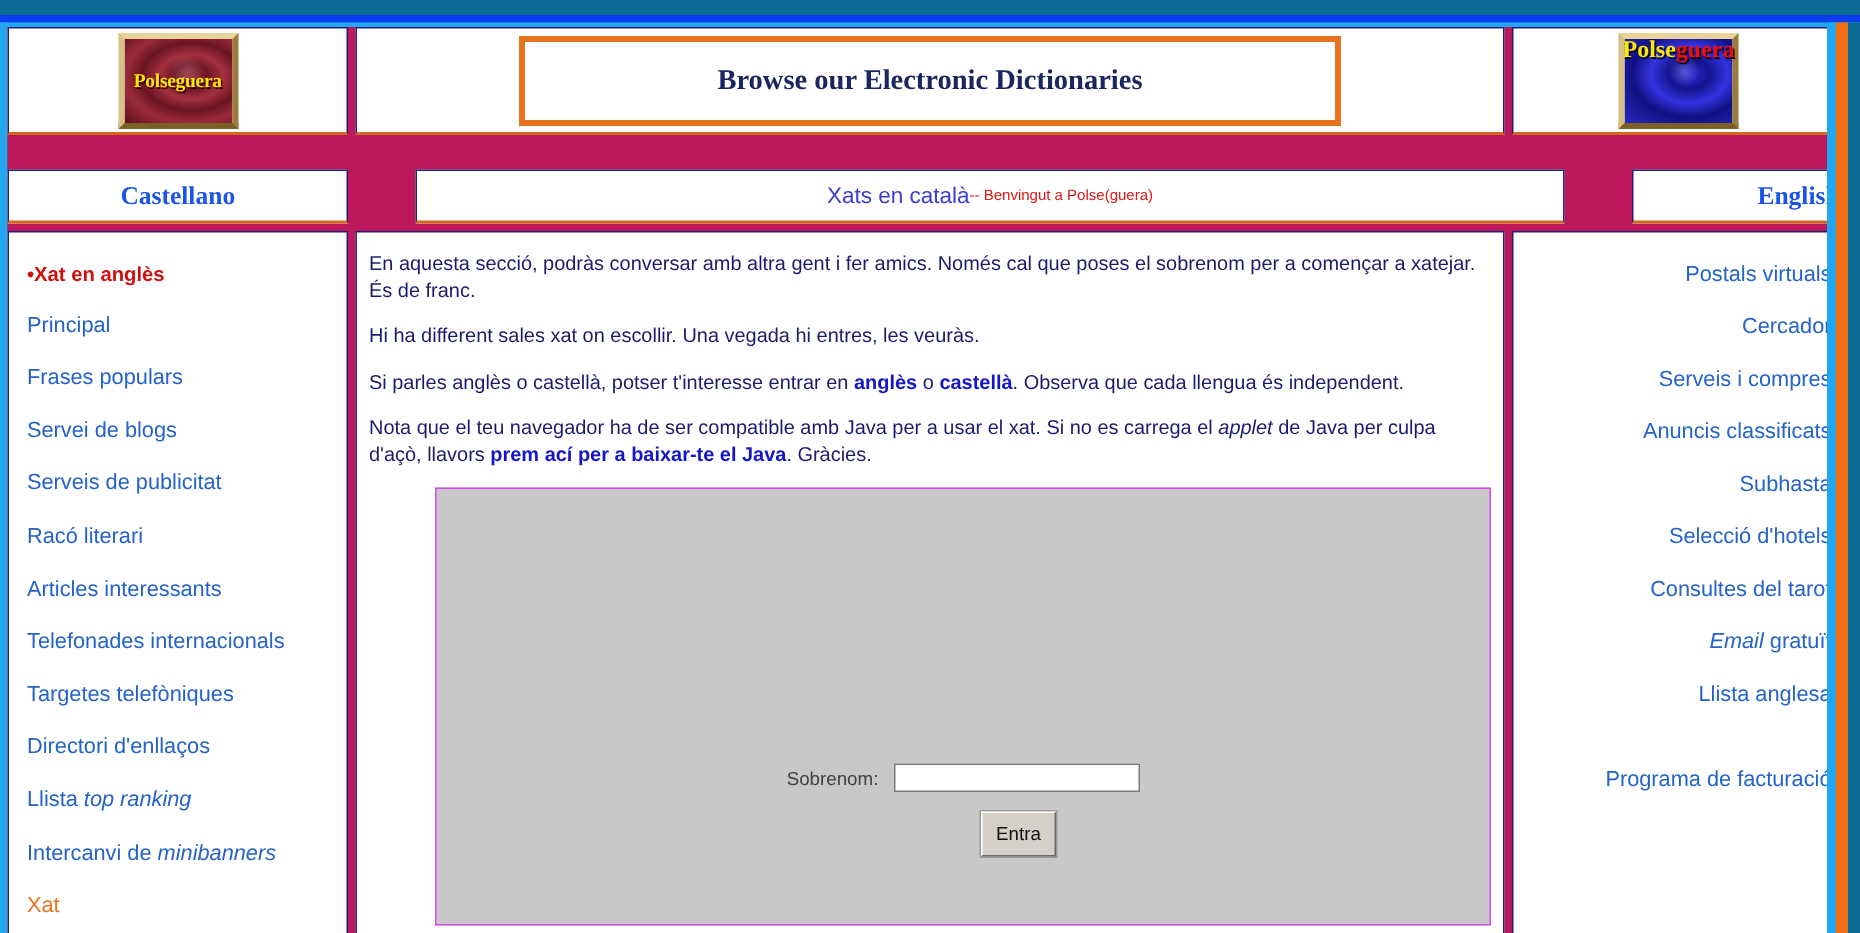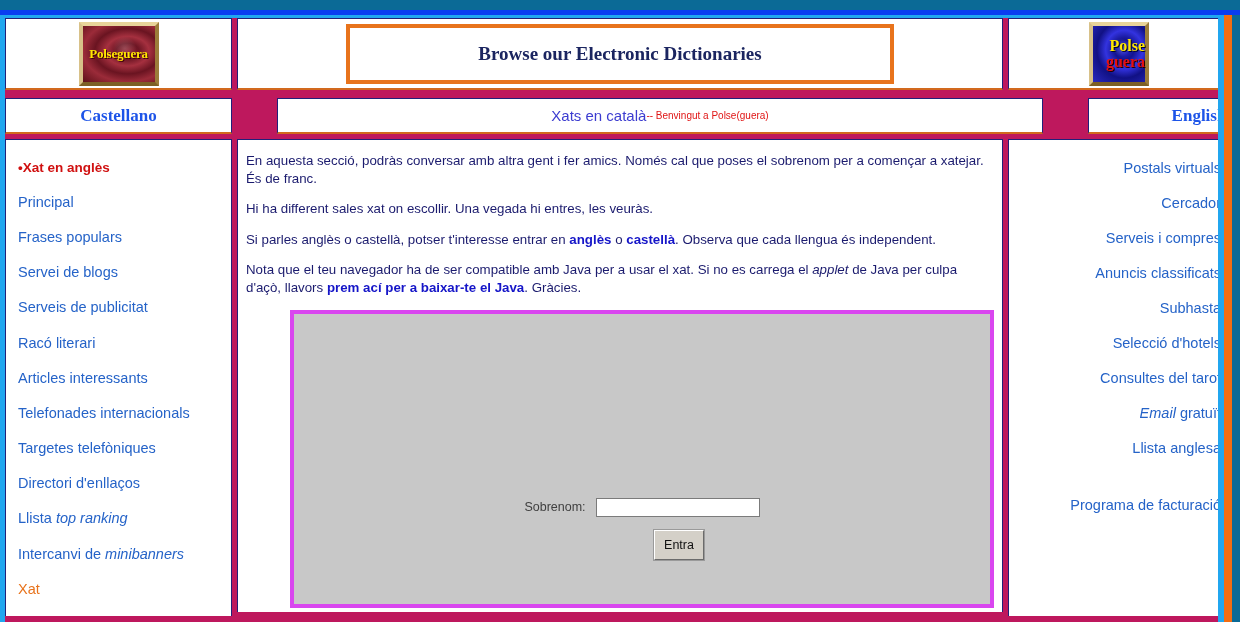--- a/index.html
+++ b/index.html
@@ -86,28 +86,28 @@
        radial-gradient(ellipse at 62% 45%, #8e1f2e 0%, #6d1624 18%, #a5303f 34%, #6a1421 52%, #9b2b39 70%, #5d1019 100%);
     display: flex; align-items: center; justify-content: center;
   }
   .logo-left span {
     font-family: "Liberation Serif", serif;
     font-weight: bold; font-size: 13px; color: #ffe800;
     text-shadow: 1px 1px 0 #3a0008;
     letter-spacing: -0.2px;
   }
   .logo-right {
-    width: 60px; height: 64px;
+    width: 80px; height: 64px;
     border: 4px solid;
     border-color: #e8d49a #9c7c3a #7d6026 #d8c189;
     box-sizing: border-box;
     background:
        radial-gradient(circle at 55% 38%, rgba(255,255,255,0.22) 0%, rgba(255,255,255,0) 20%),
        radial-gradient(ellipse at 60% 42%, #2a2ad6 0%, #14148f 22%, #3333e0 42%, #111184 62%, #2a2ac0 100%);
-    display: flex; flex-direction: column; align-items: flex-end; justify-content: center;
+    display: flex; flex-direction: row; align-items: flex-start; justify-content: center;
     line-height: 1.0;
   }
   .logo-right .l1 {
     font-family: "Liberation Serif", serif; font-weight: bold; font-size: 16px;
     color: #ffe800; text-shadow: 1px 1px 0 #000428;
   }
   .logo-right .l2 {
     font-family: "Liberation Serif", serif; font-weight: bold; font-size: 16px;
     color: #e61010; text-shadow: 1px 1px 0 #200000;
   }
@@ -191,21 +191,21 @@
   .main p.last { margin-bottom: 14px; }
   .main a.lnk {
     color: #1515c8;
     font-weight: bold;
     text-decoration: none;
   }
   .main em { font-style: italic; }
 
   .applet {
     background: #c8c8c8;
-    border: 4px solid #d946ef;
+    border: 1px solid #d946ef;
     height: 290px;
     position: relative;
     margin-left: 44px;
   }
   .applet-form {
     position: absolute;
     left: 0; right: 0;
     top: 183px;
     text-align: center;
   }
@@ -268,21 +268,21 @@
         </div>
       </div>
       <div class="cell hdr-cell col-right">
         <div class="logo-right">
           <div class="l1">Polse</div>
           <div class="l2">guera</div>
         </div>
       </div>
     </div>
 
-    <div class="row" style="margin-top:8px;gap:45px;">
+    <div class="row" style="margin-top:23px;gap:45px;">
       <div class="cell lang-cell col-left">
         <span>Castellano</span>
       </div>
       <div class="cell title-cell col-mid">
         <span class="t-blue">Xats en català </span>
           <span class="t-red">-- Benvingut a Polse(guera)</span>
       </div>
       <div class="cell lang-cell col-right">
         <span>English</span>
       </div>

